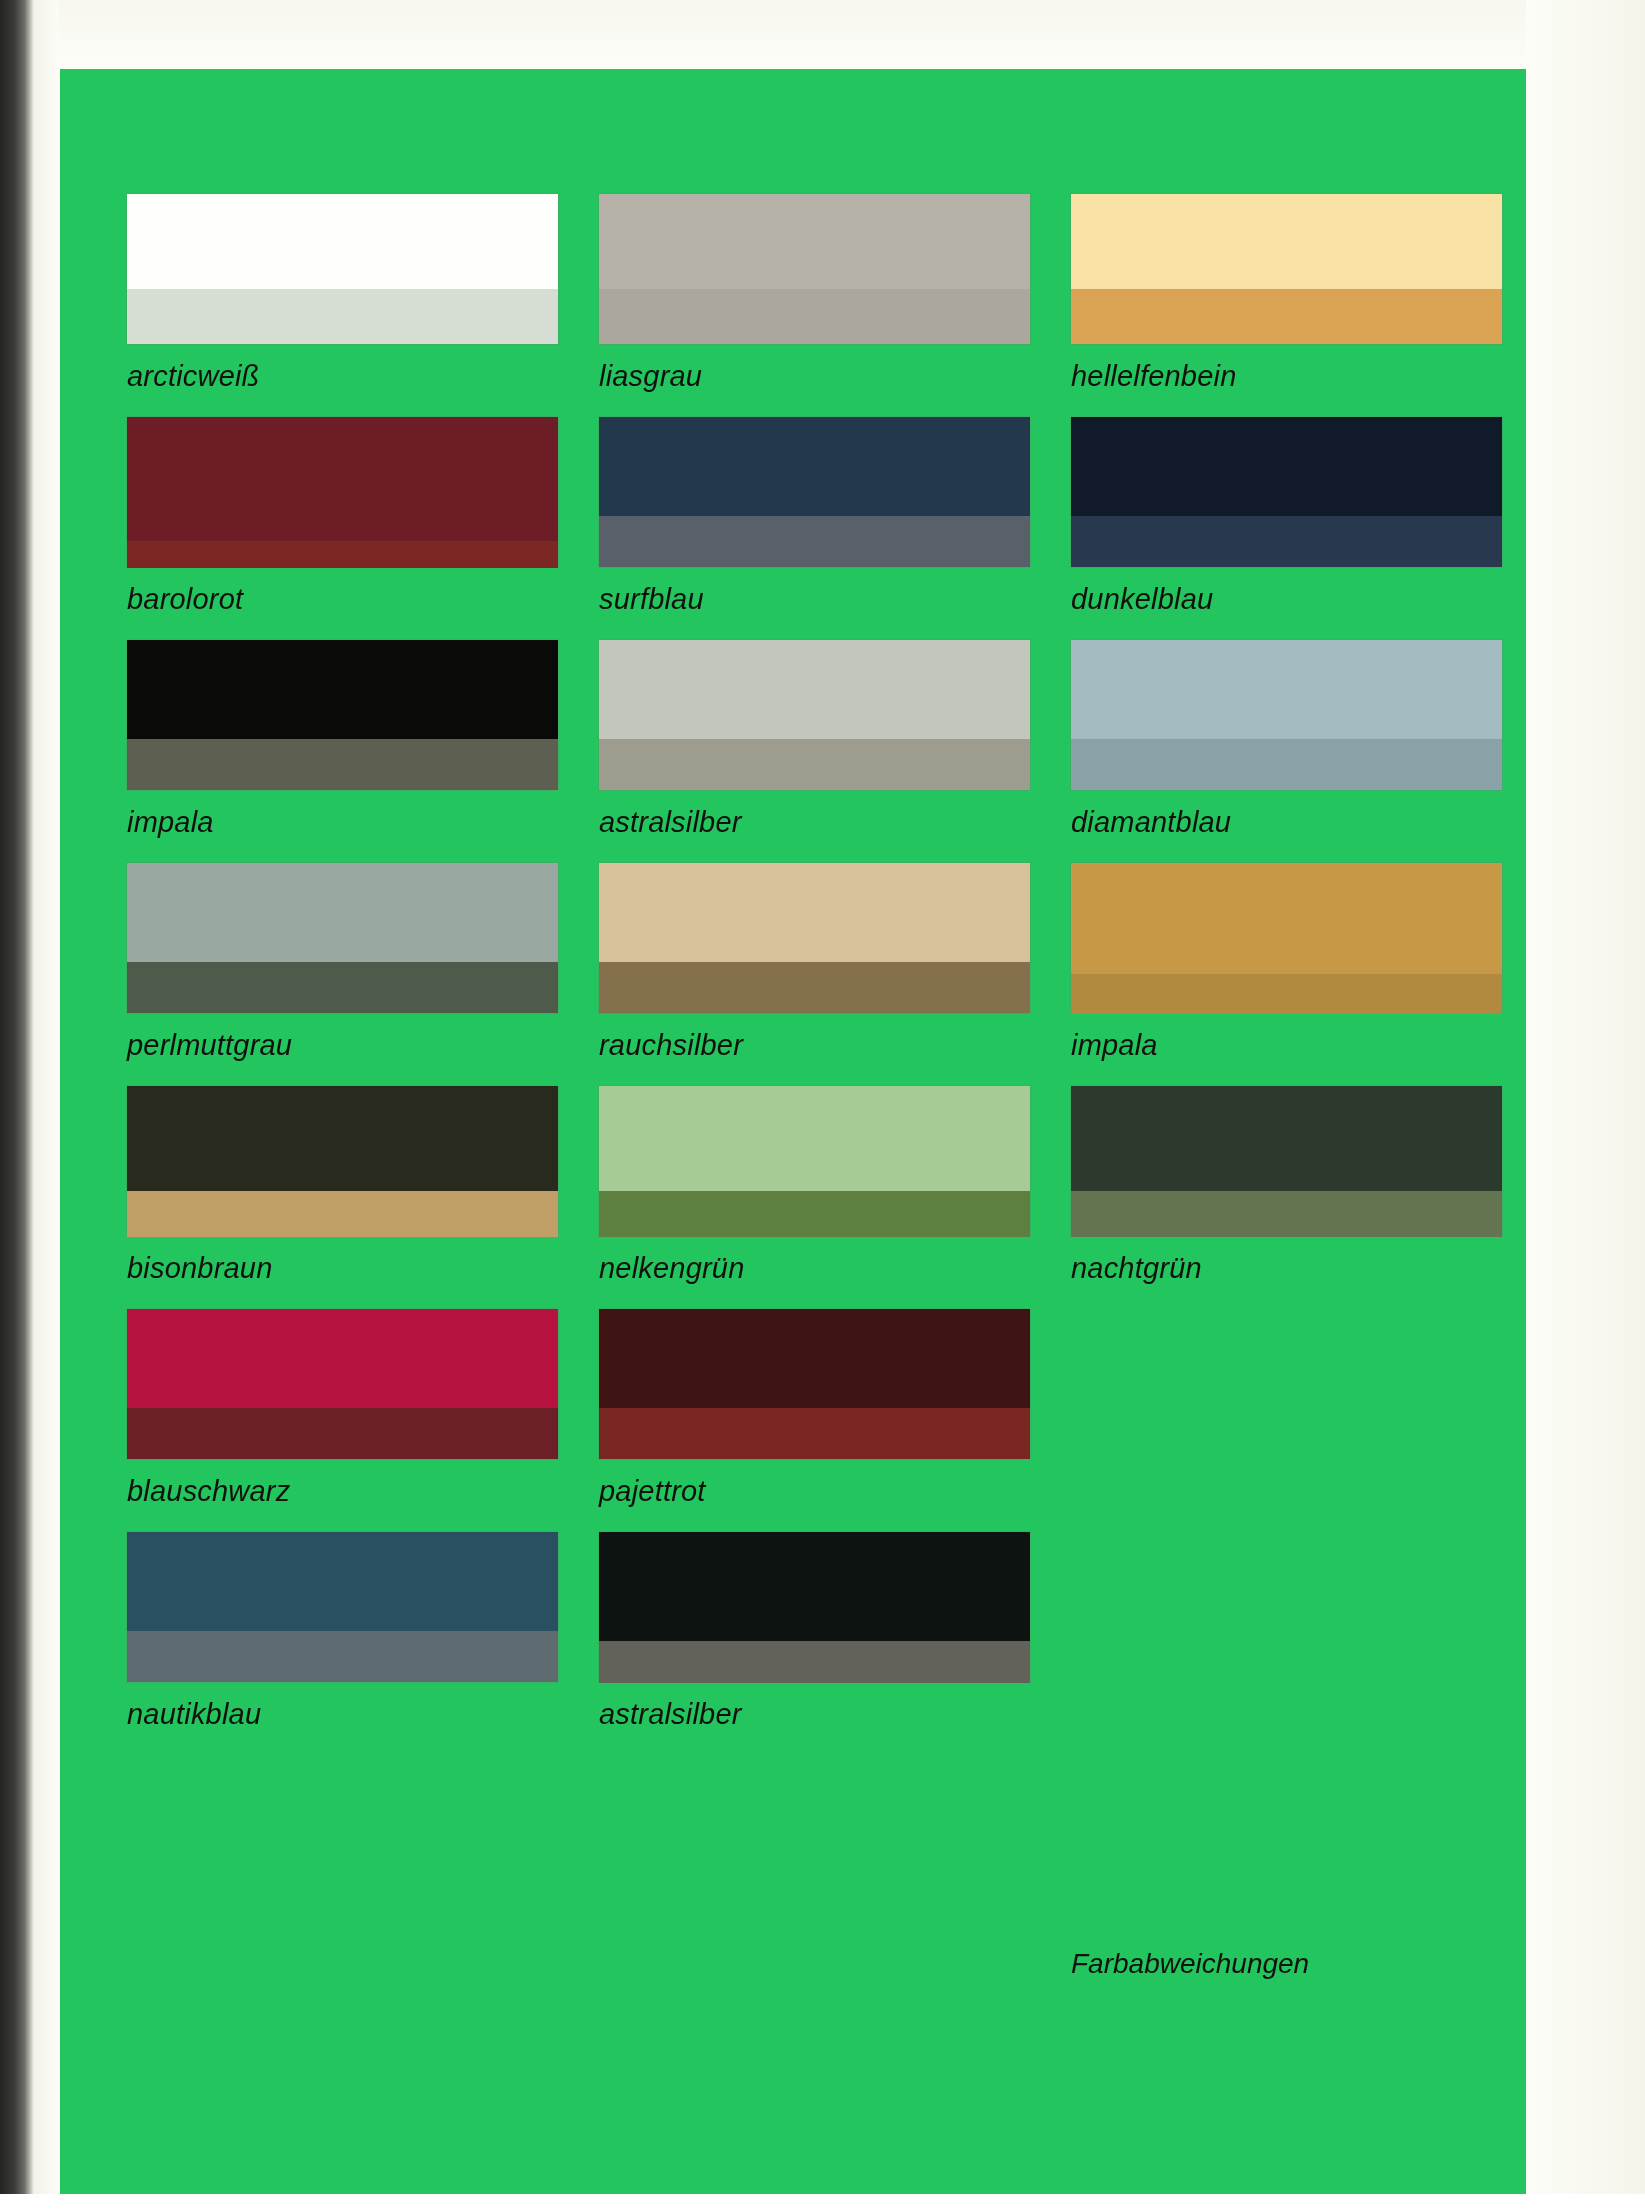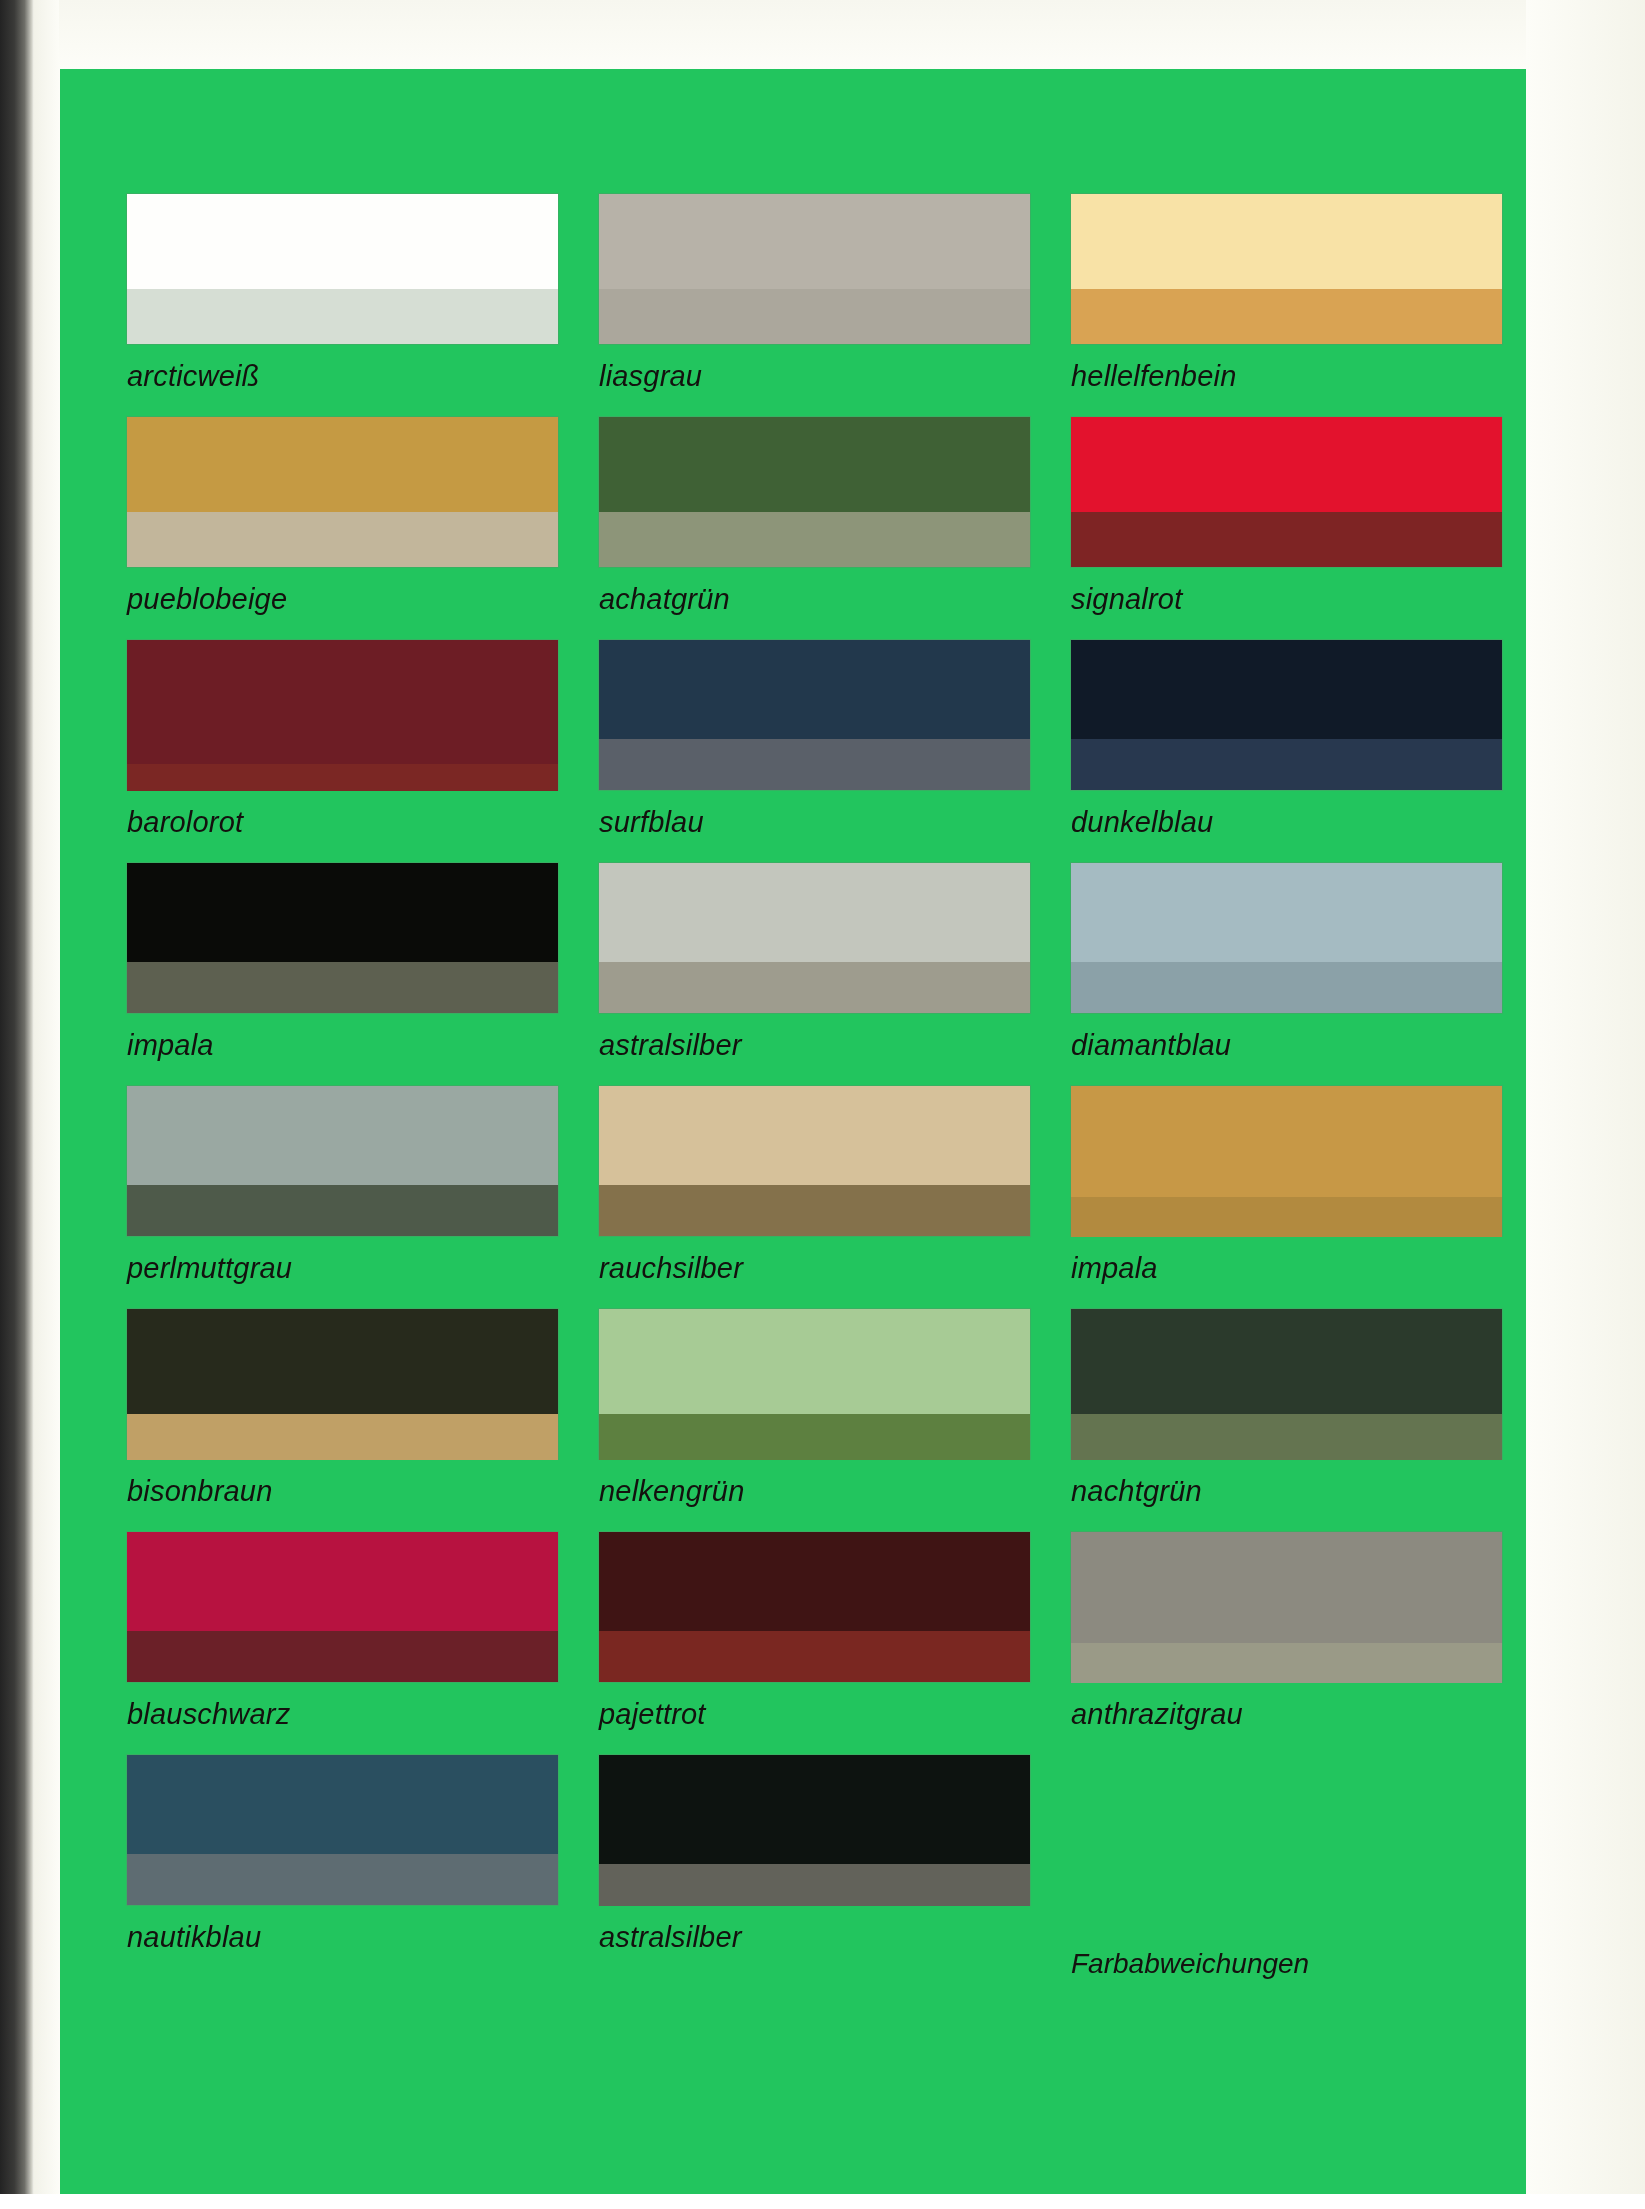--- a/index.html
+++ b/index.html
@@ -127,43 +127,20 @@
           <div class="swatch">
             <div class="top" style="height: 95px; background: rgb(248, 226, 166);"></div>
             <div class="bottom" style="height: 55px; background: rgb(217, 163, 83);"></div>
           </div>
           <div class="label">hellelfenbein</div>
         </div>
       </div>
       <div class="row">
         <div class="cell">
           <div class="swatch">
-            <div class="top" style="height: 95px; background: rgb(197, 154, 67);"></div>
-            <div class="bottom" style="height: 55px; background: rgb(194, 182, 155);"></div>
-          </div>
-          <div class="label">pueblobeige</div>
-        </div>
-        <div class="cell">
-          <div class="swatch">
-            <div class="top" style="height: 95px; background: rgb(63, 97, 53);"></div>
-            <div class="bottom" style="height: 55px; background: rgb(141, 149, 121);"></div>
-          </div>
-          <div class="label">achatgrün</div>
-        </div>
-        <div class="cell">
-          <div class="swatch">
-            <div class="top" style="height: 95px; background: rgb(227, 18, 45);"></div>
-            <div class="bottom" style="height: 55px; background: rgb(126, 36, 36);"></div>
-          </div>
-          <div class="label">signalrot</div>
-        </div>
-      </div>
-      <div class="row">
-        <div class="cell">
-          <div class="swatch">
             <div class="top" style="height: 124px; background: rgb(109, 29, 37);"></div>
             <div class="bottom" style="height: 27px; background: rgb(123, 39, 36);"></div>
           </div>
           <div class="label">barolorot</div>
         </div>
         <div class="cell">
           <div class="swatch">
             <div class="top" style="height: 99px; background: rgb(34, 56, 76);"></div>
             <div class="bottom" style="height: 51px; background: rgb(90, 96, 105);"></div>
           </div>
@@ -253,27 +230,20 @@
             <div class="bottom" style="height: 51px; background: rgb(107, 32, 40);"></div>
           </div>
           <div class="label">blauschwarz</div>
         </div>
         <div class="cell">
           <div class="swatch">
             <div class="top" style="height: 99px; background: rgb(63, 20, 20);"></div>
             <div class="bottom" style="height: 51px; background: rgb(122, 39, 33);"></div>
           </div>
           <div class="label">pajettrot</div>
-        </div>
-        <div class="cell">
-          <div class="swatch">
-            <div class="top" style="height: 111px; background: rgb(140, 138, 128);"></div>
-            <div class="bottom" style="height: 40px; background: rgb(154, 154, 135);"></div>
-          </div>
-          <div class="label">anthrazitgrau</div>
         </div>
       </div>
       <div class="row">
         <div class="cell">
           <div class="swatch">
             <div class="top" style="height: 99px; background: rgb(42, 79, 96);"></div>
             <div class="bottom" style="height: 51px; background: rgb(94, 108, 114);"></div>
           </div>
           <div class="label">nautikblau</div>
         </div>

